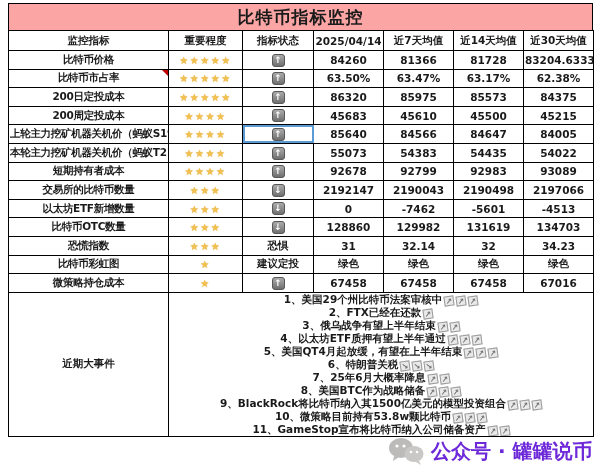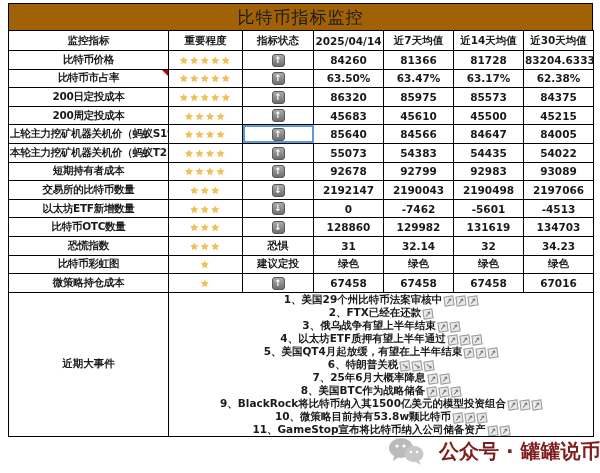--- a/index.html
+++ b/index.html
@@ -7,22 +7,22 @@
   body {
     width:600px; height:473px; position:relative; overflow:hidden;
     background:#ffffff;
     font-family:"DejaVu Sans", sans-serif;
     color:#1a1a1a;
   }
   .sheet { position:absolute; left:8px; top:3px; width:585px; }
   .title-box {
     border:1.5px solid #000; border-bottom:none;
     height:27px; line-height:27px; text-align:center;
-    font-size:17px; font-weight:normal; letter-spacing:1px;
-    background:#a16207;
+    font-size:17px; font-weight:bold; letter-spacing:1px;
+    background:#fca5a5;
   }
   table.grid { border-collapse:collapse; table-layout:fixed; width:585px;border-radius:11px; }
   table.grid td, table.grid th {
     border:1px solid #000;
     padding:0 1px;
     text-align:center; vertical-align:middle;
     font-size:10.5px; font-weight:bold;
     white-space:nowrap; overflow:hidden;
     background:#fff;
   }
@@ -53,22 +53,22 @@
   }
   .event-line { white-space:nowrap; }
   .event-icon {
     display:inline-block; width:10px; height:10px;
     background:#e9e9e9; border:1px solid #9a9a9a;
     font-size:8px; line-height:9px; text-align:center; color:#6f6f6f;
     transform:rotate(-8deg); margin-left:2px; vertical-align:-1px;
   }
   .watermark {
     position:absolute; left:388px; top:437px;
-    display:flex; align-items:center; gap:15px;
-    color:#7f1d1d; font-size:20px; font-weight:bold;
+    display:flex; align-items:center; gap:7px;
+    color:#6d28d9; font-size:20px; font-weight:bold;
     white-space:nowrap; z-index:5; pointer-events:none;
   }
   .watermark svg { flex:0 0 auto; }
 </style>
 </head>
 <body>
 
 <div class="sheet">
   <div class="title-box">比特币指标监控</div>
   <table class="grid">

